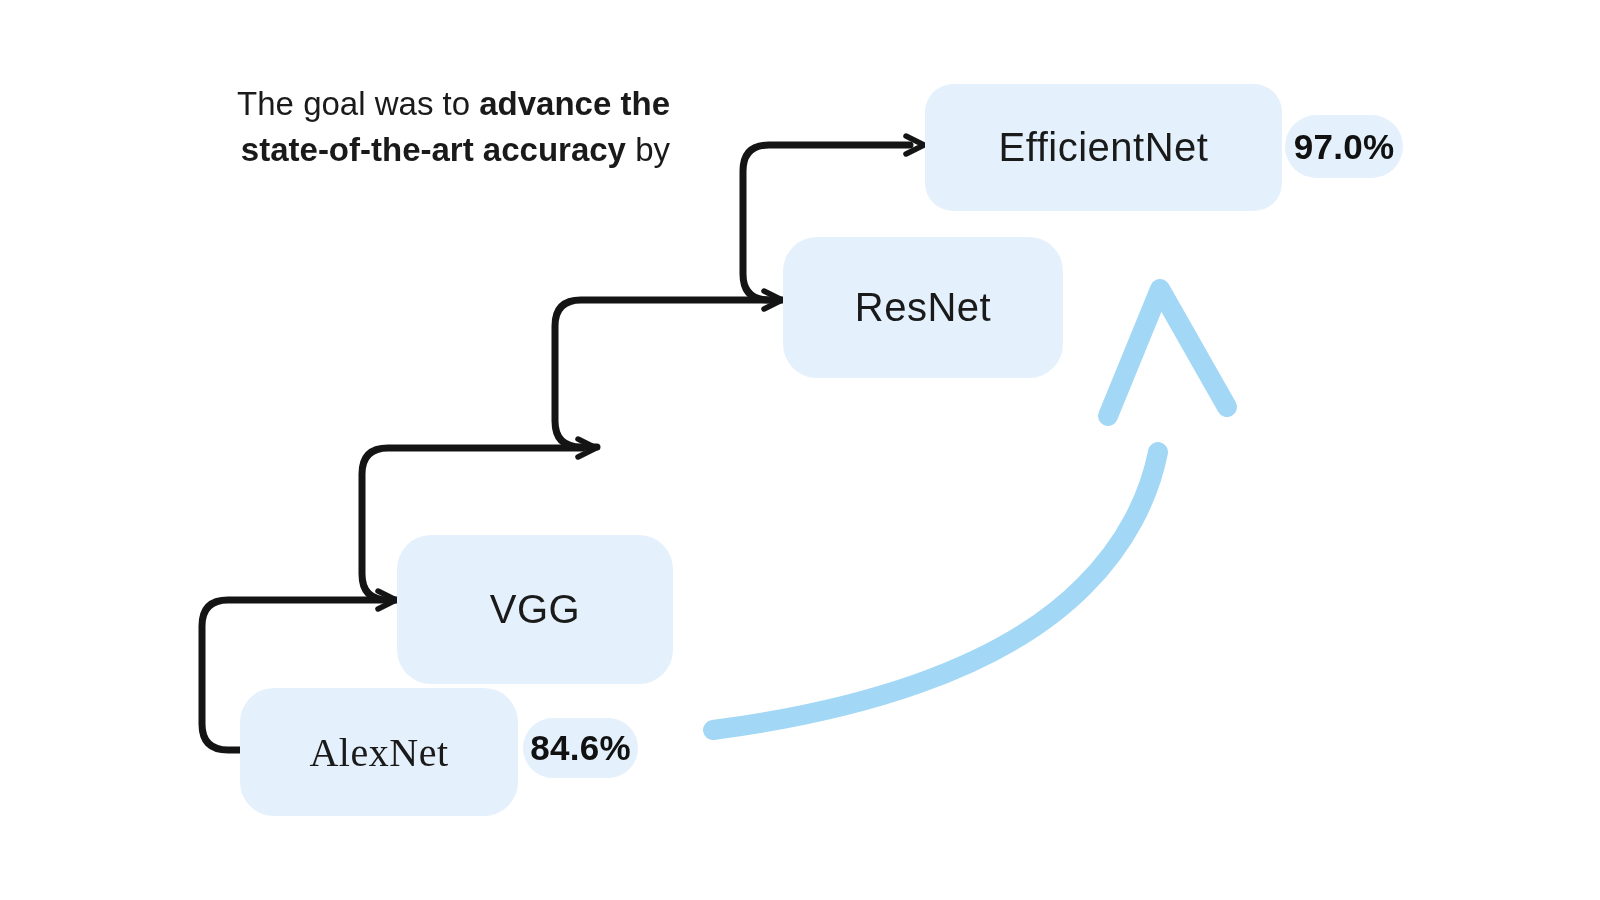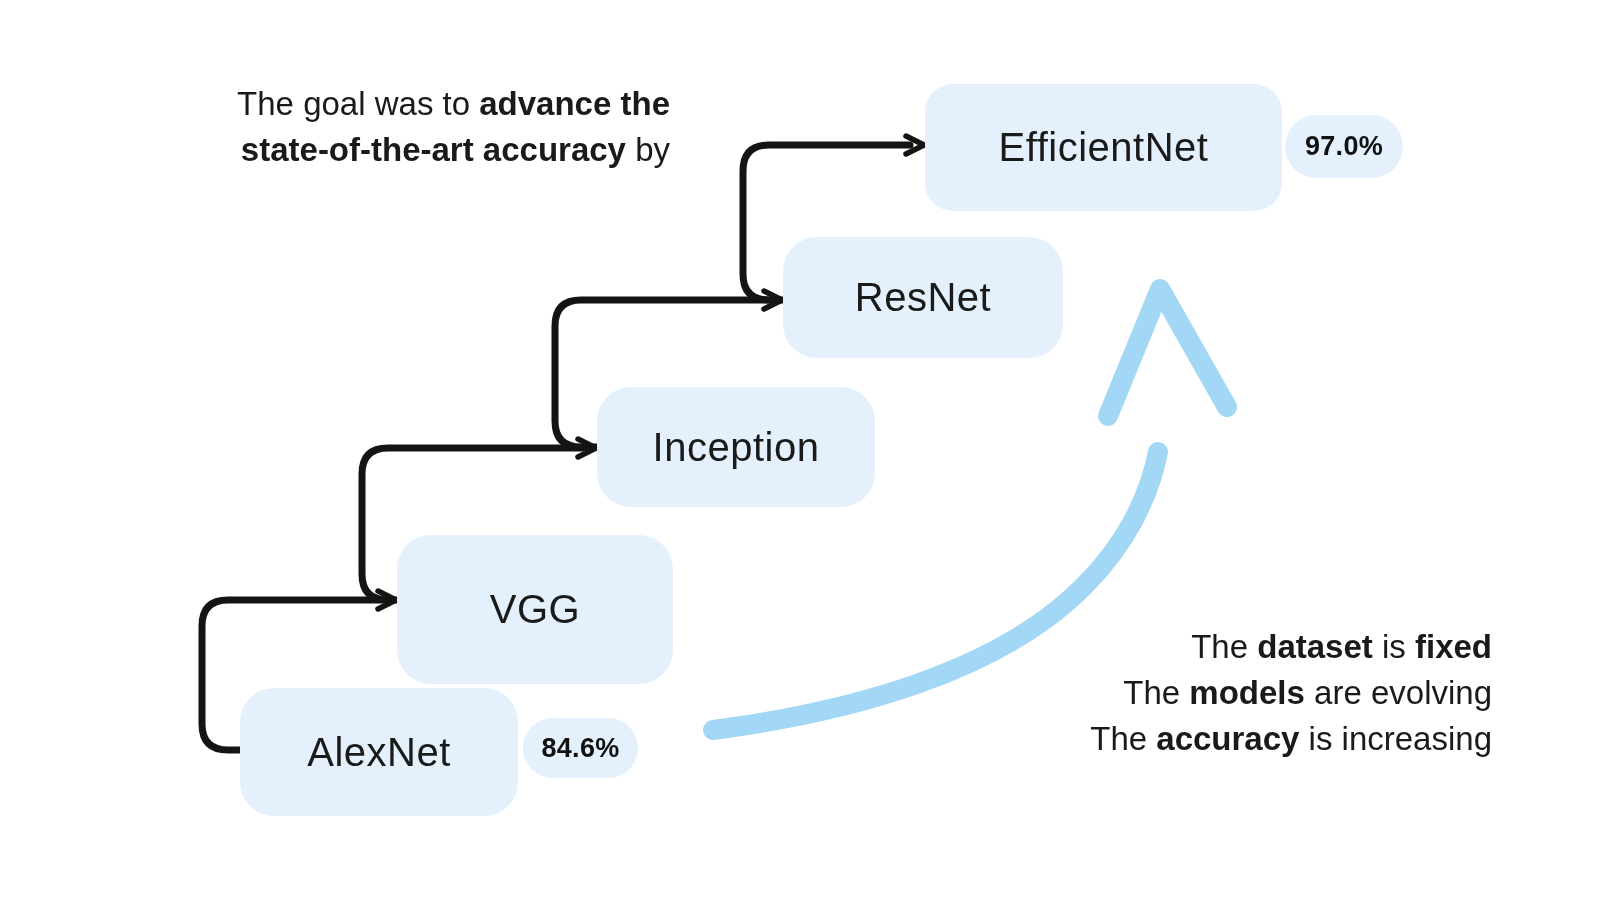--- a/index.html
+++ b/index.html
@@ -20,31 +20,31 @@
   .arrowhead{stroke:var(--ink);stroke-width:5.5;fill:none;stroke-linecap:round;stroke-linejoin:round;}
   .swoosh{stroke:var(--swoosh);stroke-width:20;fill:none;stroke-linecap:round;stroke-linejoin:round;}
   .node{
     position:absolute;background:var(--box_fill);border-radius:34px;
     display:flex;align-items:center;justify-content:center;
     color:var(--ink_text);font-size:40px;letter-spacing:0.5px;
   }
   .badge{
     position:absolute;background:var(--box_fill);border-radius:32px;
     display:flex;align-items:center;justify-content:center;
-    color:#111;font-size:27px;font-weight:700;letter-spacing:0.3px;
+    color:#111;font-size:35px;font-weight:700;letter-spacing:0.3px;
   }
   .note{
     position:absolute;color:var(--ink_text);
     font-size:33px;line-height:46px;text-align:right;
   }
   .note b{font-weight:700;}
-  #node-alexnet{left:240px;top:688px;width:278px;height:128px;}
+  #node-alexnet{left:240px;top:688px;width:278px;height:128px;font-family:Liberation Serif, serif;}
   #node-vgg{left:397px;top:535px;width:276px;height:149px;}
   #node-inception{left:597px;top:387px;width:278px;height:120px;}
-  #node-resnet{left:783px;top:237px;width:280px;height:121px;}
+  #node-resnet{left:783px;top:237px;width:280px;height:141px;}
   #node-efficientnet{left:925px;top:84px;width:357px;height:127px;border-radius:28px;}
   #badge-alexnet{left:523px;top:718px;width:115px;height:60px;}
   #badge-efficientnet{left:1285px;top:115px;width:118px;height:63px;}
   #note-goal{left:130px;top:81px;width:540px;}
   #note-trend{left:1022px;top:624px;width:470px;}
 </style>
 </head>
 <body>
 
 <div id="canvas">
@@ -64,40 +64,32 @@
     <path class="swoosh" d="M 713,730 C 850,712 1000,672 1085,585 C 1125,545 1149,498 1158,452"></path>
     <path class="swoosh" d="M 1108,416 L 1160,289 L 1227,407"></path>
   </svg>
 
   <div class="node" id="node-alexnet">
     <span>AlexNet</span>
   </div>
   <div class="node" id="node-vgg">
     <span>VGG</span>
   </div>
-  <div class="node" id="node-inception">
-    <span>Inception</span>
-  </div>
   <div class="node" id="node-resnet">
     <span>ResNet</span>
   </div>
   <div class="node" id="node-efficientnet">
     <span>EfficientNet</span>
   </div>
 
   <div class="badge" id="badge-alexnet">
     <span>84.6%</span>
   </div>
   <div class="badge" id="badge-efficientnet">
     <span>97.0%</span>
   </div>
 
   <div class="note" id="note-goal">
       <div><span>The goal was to </span><b>advance the</b></div>
       <div><b>state-of-the-art accuracy</b><span> by</span></div>
     </div>
-  <div class="note" id="note-trend">
-      <div><span>The </span><b>dataset</b><span> is </span><b>fixed</b></div>
-      <div><span>The </span><b>models</b><span> are evolving</span></div>
-      <div><span>The </span><b>accuracy</b><span> is increasing</span></div>
-    </div>
 
 </div>
 
 </body></html>

